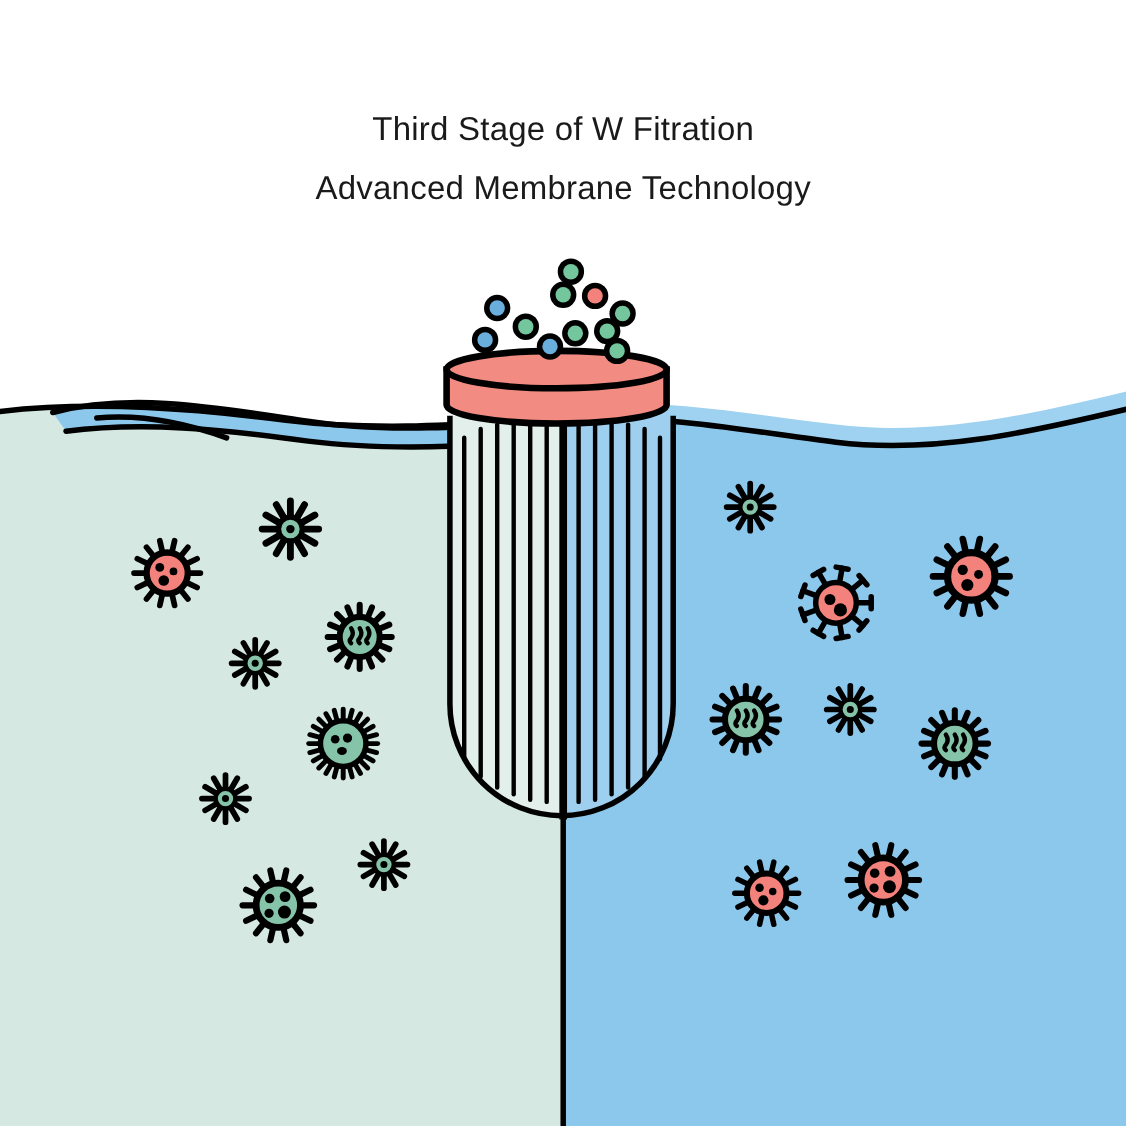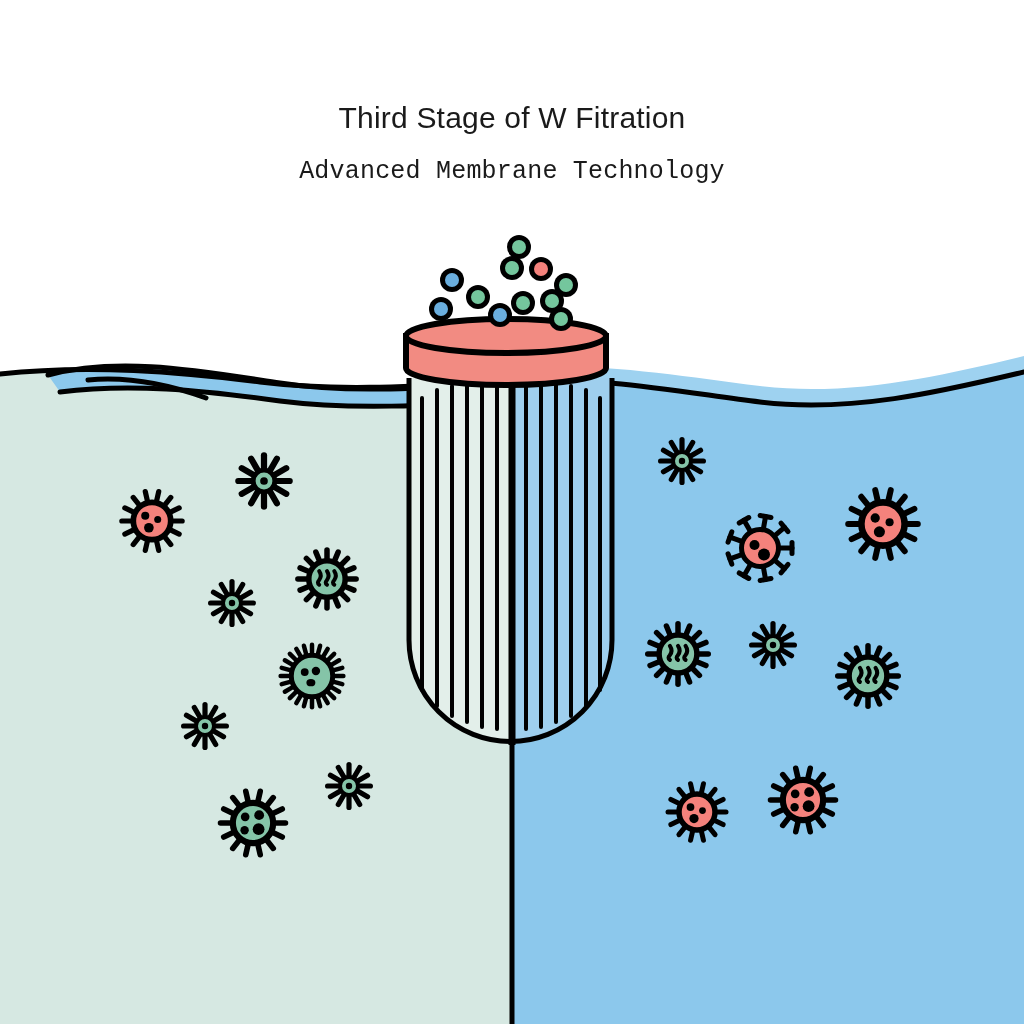--- a/index.html
+++ b/index.html
@@ -4,21 +4,21 @@
 <style>
   html,body{margin:0;padding:0;background:#fff;}
   body{width:1024px;height:1024px;overflow:hidden;
        font-family:"Liberation Sans",sans-serif;}
   #stage{position:relative;width:1024px;height:1024px;background:#ffffff;}
   #art{position:absolute;inset:0;}
   .title-block{position:absolute;left:0;top:96px;width:1024px;text-align:center;
     pointer-events:none;}
   .title-line{display:block;color:#1a1a1a;font-weight:400;letter-spacing:.2px;}
   .title-line.l1{font-size:30px;line-height:44px;}
-  .title-line.l2{font-size:25px;line-height:44px;margin-top:10px;font-family:Liberation Mono, monospace;}
+  .title-line.l2{font-size:30px;line-height:44px;margin-top:10px;}
 </style>
 </head>
 <body>
 
 <div id="stage">
 
   <svg id="art" viewBox="0 0 1024 1024" width="1024" height="1024">
     <defs>
       <clipPath id="clipLeft">
           <rect x="0" y="0" width="512" height="1024"></rect>

